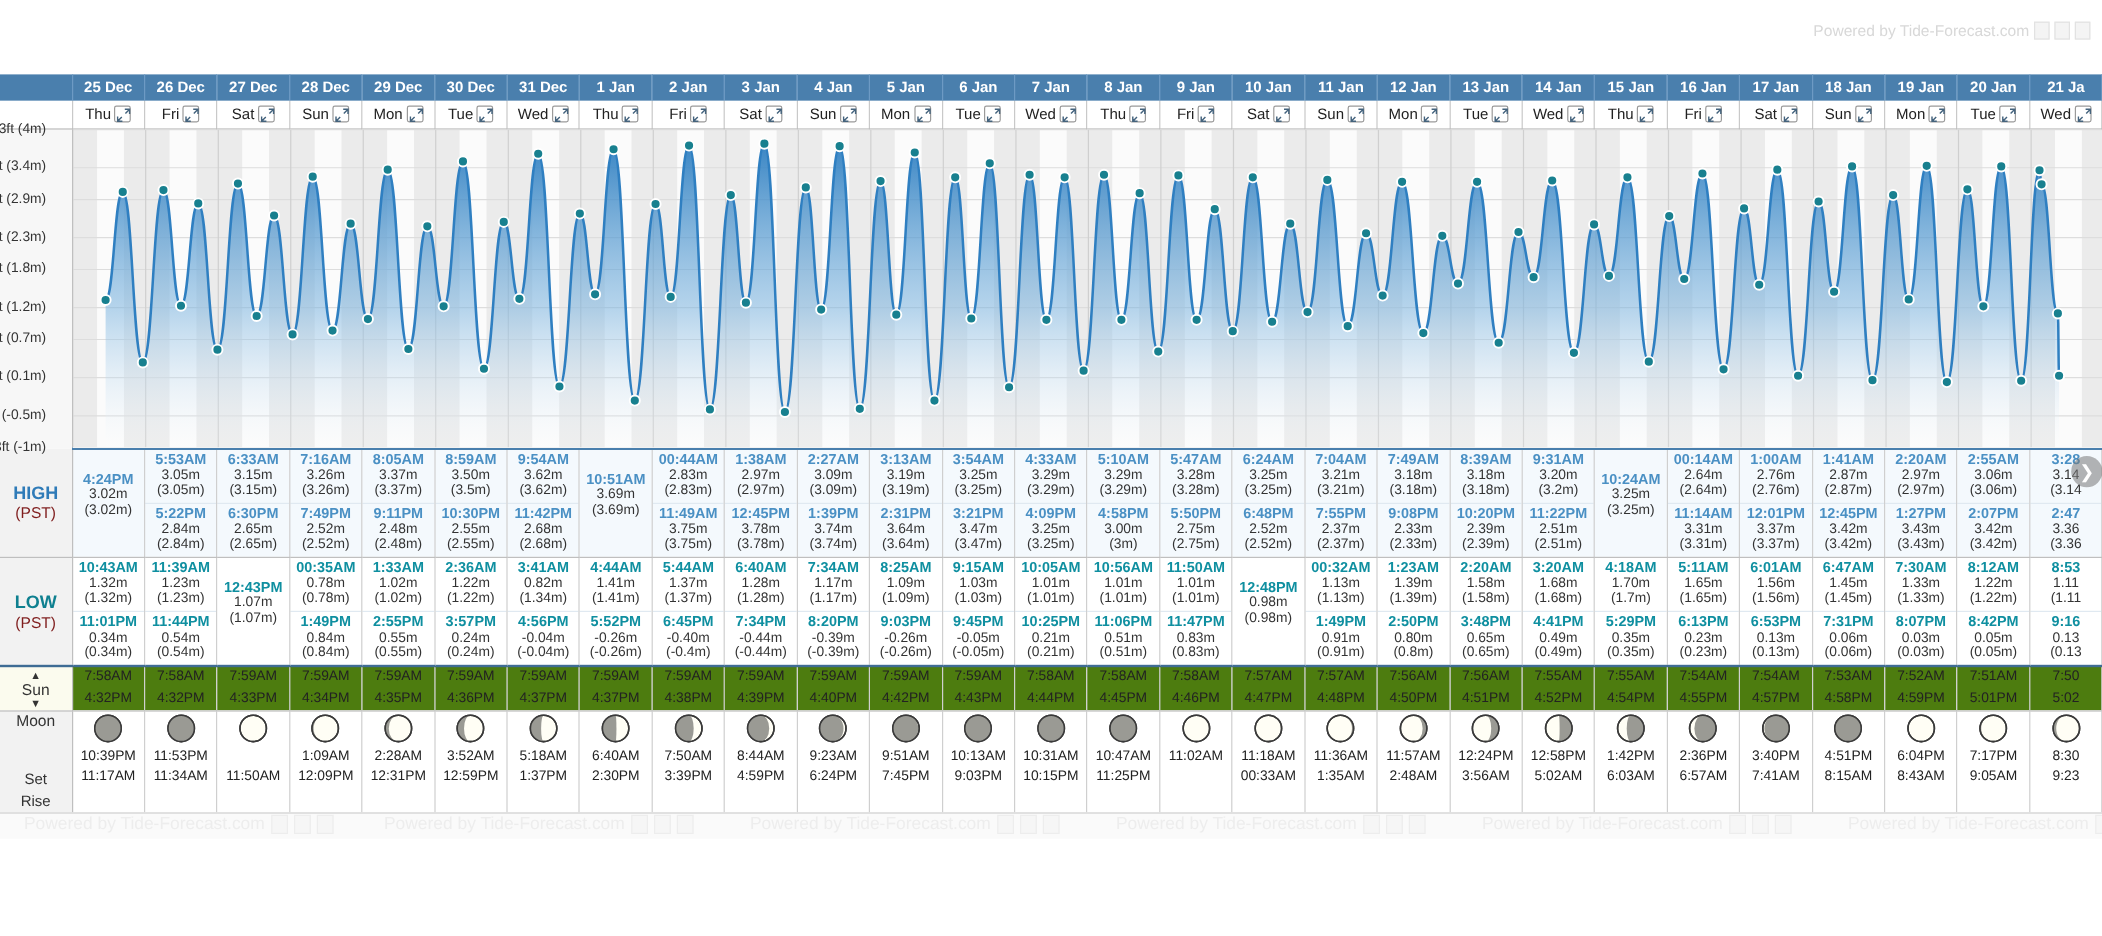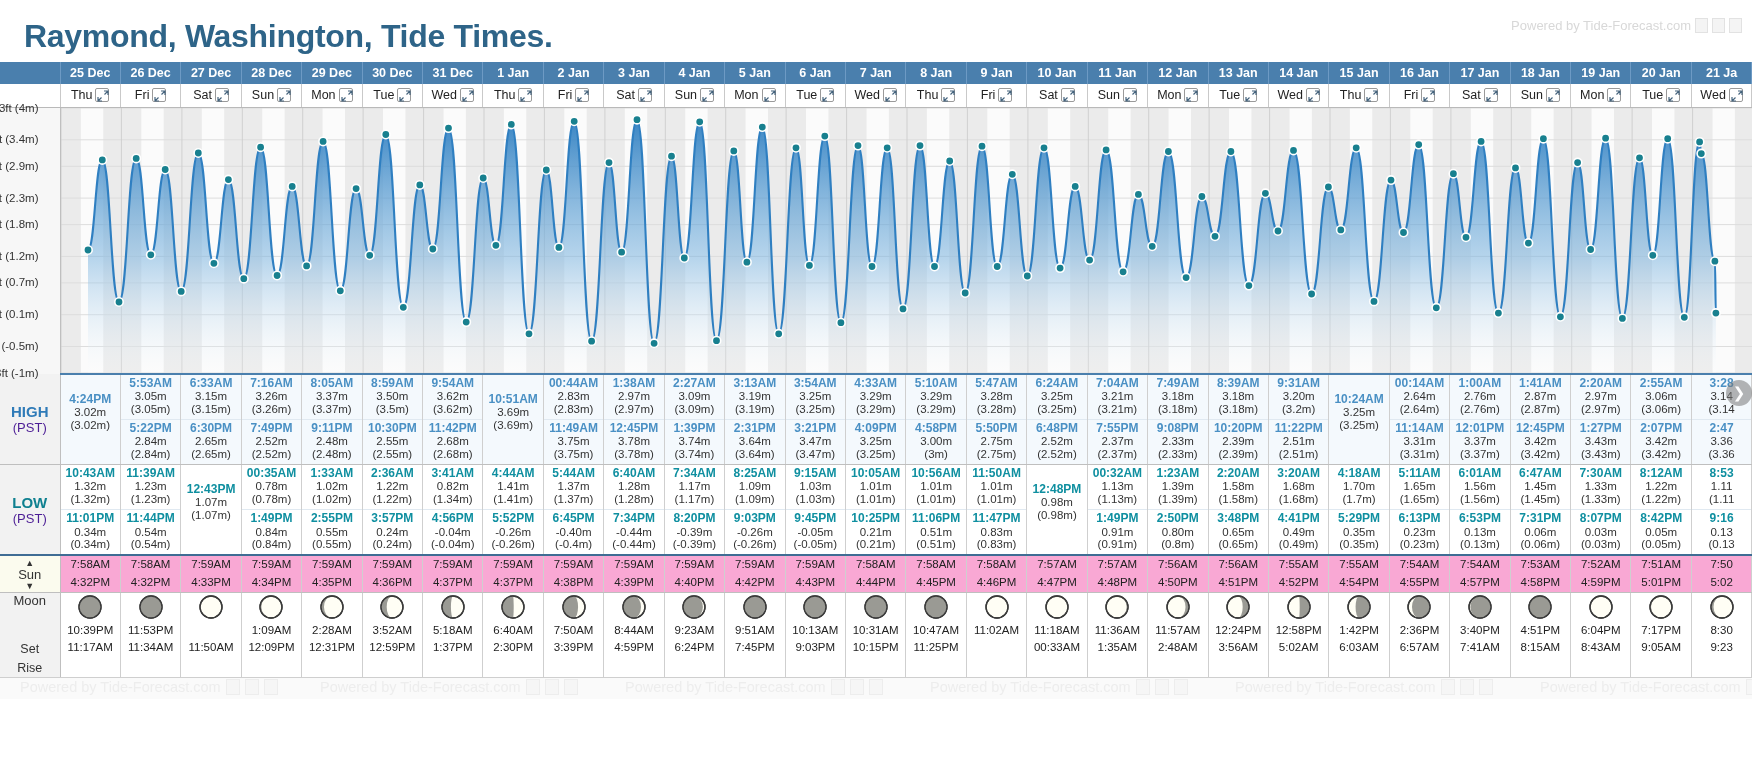--- a/index.html
+++ b/index.html
@@ -42,42 +42,42 @@
   .yaxis { width:60px; height:265px; position:relative; background:#f7f7f7; border-right:1px solid #bfbfbf;}
   .ytick { position:absolute; right:21px; font-size:11.5px; color:#333; white-space:nowrap; transform:translateY(-50%); }
   .chart-area { position:relative; height:265px; width:1692px; overflow:hidden; background:#fbfbfb;
                 border-bottom:2px solid #4a7fad; }
   .chart-area svg { display:block; }
 
   
   .tide-lbl { background:#f2f2f2; text-align:center; vertical-align:middle;
               border-right:1px solid #bfbfbf; border-bottom:1px solid #bfbfbf; }
   .tide-lbl .lname { font-size:15px; font-weight:bold; }
-  .tide-lbl .lsub { font-size:13px; color:#4c1d95;text-align:center; }
+  .tide-lbl .lsub { font-size:13px; color:#7f1d1d;text-align:center; }
   .hi-lbl .lname { color:#2f7bb8; }
   .lo-lbl .lname { color:#0f8090; }
 
   td.hi-cell, td.lo-cell { vertical-align:top; border-right:1px solid #cfcfcf;
                            border-bottom:1px solid #bfbfbf; }
   td.hi-cell { background:#f4f9fd; }
   td.lo-cell { background:#ffffff; }
   .evt { text-align:center; font-size:11.5px; color:#333; line-height:1.12; padding:2px 0 3px; }
   .evt + .evt { border-top:1px solid #e0e9f1; }
   .evt .t { font-weight:bold; font-size:12px; display:block; }
   .hi-cell .evt .t { color:#4a90c4; }
   .lo-cell .evt .t { color:#0f8fa0; }
   .evt .v, .evt .p { display:block; font-size:11.5px; color:#333;}
   .evt.centered { padding-top:18px; }
 
   
   .sun-lbl { background:#fbfbee; text-align:center; vertical-align:middle;
              border-right:1px solid #bfbfbf; border-bottom:1px solid #bfbfbf; font-size:13px; color:#333;
              border-top:2px solid #3f6c94;}
   .sun-lbl .arw { font-size:9px; line-height:8px; display:block; }
-  td.sun-cell { background:#f9a8d4; text-align:center; font-size:11.5px; color:#222;
+  td.sun-cell { background:#4d7c0f; text-align:center; font-size:11.5px; color:#222;
                 border-right:1px solid #cfcfcf; border-bottom:1px solid #bfbfbf;
                 border-top:2px solid #3f6c94; line-height:1.55; padding:3px 0;}
 
   
   .moon-lbl { background:#f2f2f2; text-align:center; vertical-align:middle; font-size:13px; color:#333;
               border-right:1px solid #bfbfbf; }
   .moon-lbl .msub { font-size:12.5px; line-height:1.5; }
   td.moon-cell { background:#fff; text-align:center; border-right:1px solid #cfcfcf;
                  vertical-align:top; padding-top:3px;}
   .moon-glyph { margin: 1px auto 2px; display:block; }
@@ -94,21 +94,20 @@
   .scroll-arrow { position:absolute; width:26px; height:26px; border-radius:50%;
                   background:rgba(120,120,120,.55); color:#fff; font-size:15px;
                   display:flex; align-items:center; justify-content:center; }
 </style>
 </head>
 <body>
 
 <div id="app">
 
   <div class="header">
-    <span class="title-main">Raymond, Washington, Tide Times.</span>
     <span class="hdr-powered">
       <span>Powered by Tide-Forecast.com</span>
       <i class="mini-ico"></i>
       <i class="mini-ico"></i>
       <i class="mini-ico"></i>
     </span>
   </div>
 
   <div class="grid-wrap">
     <table class="tide">

